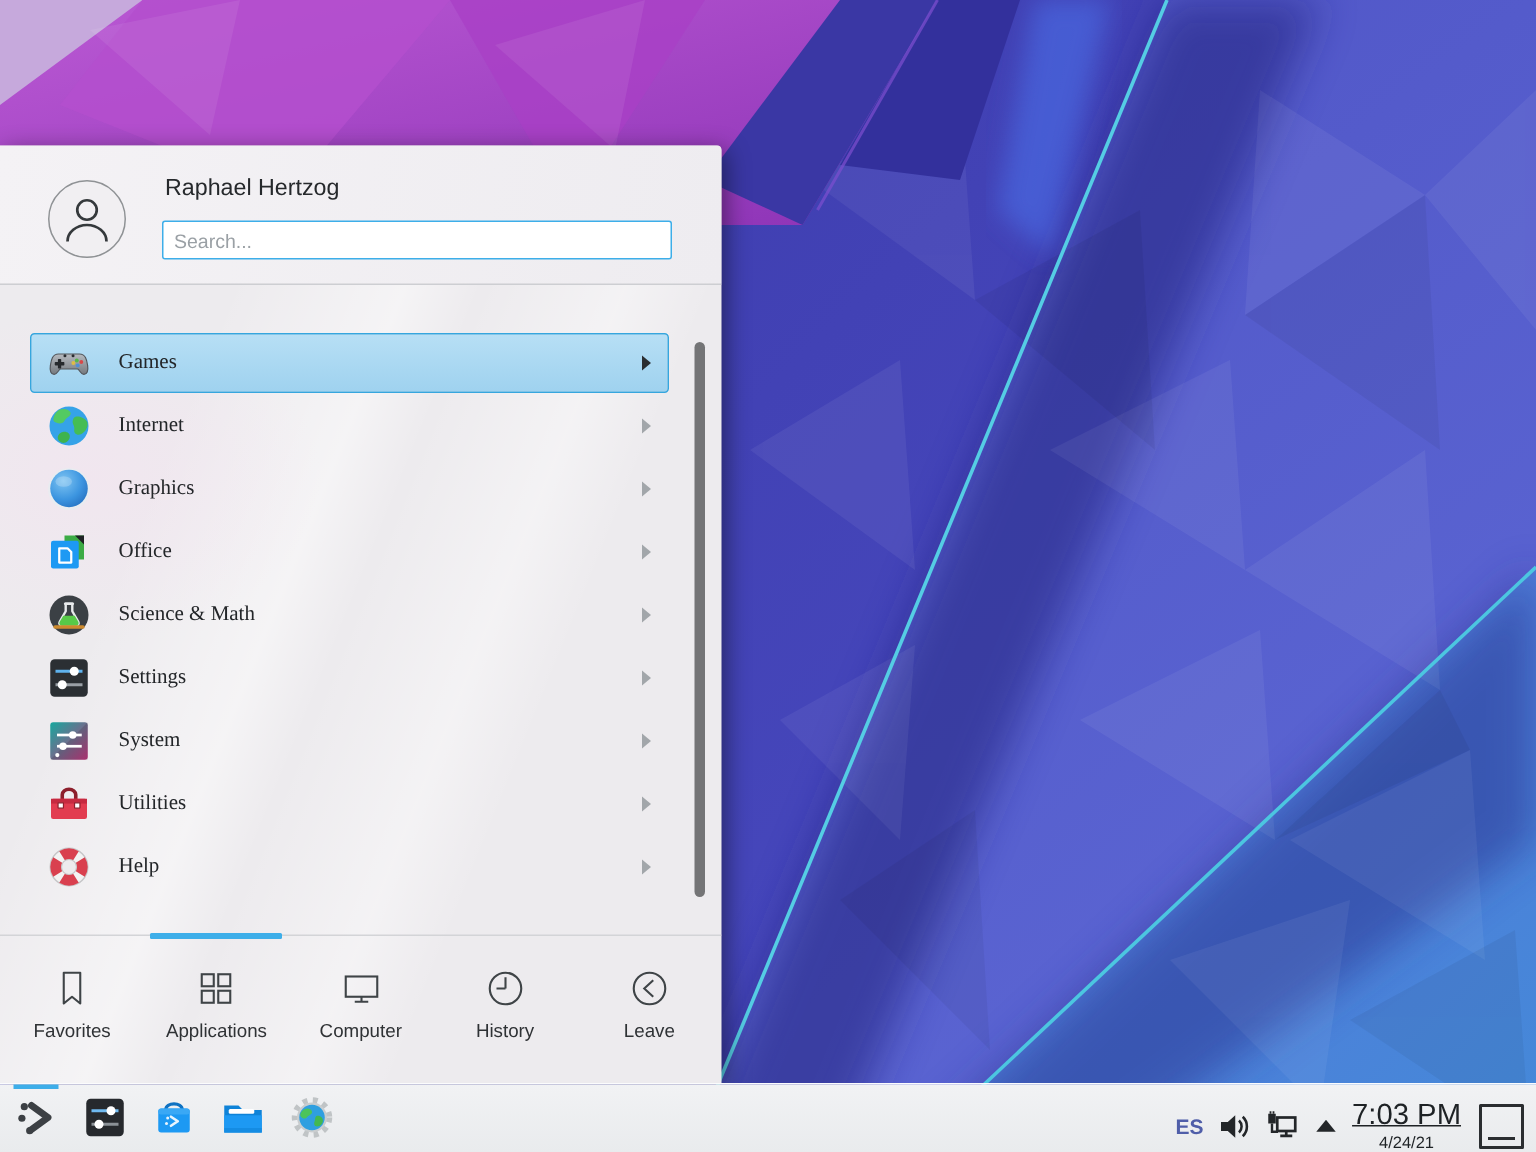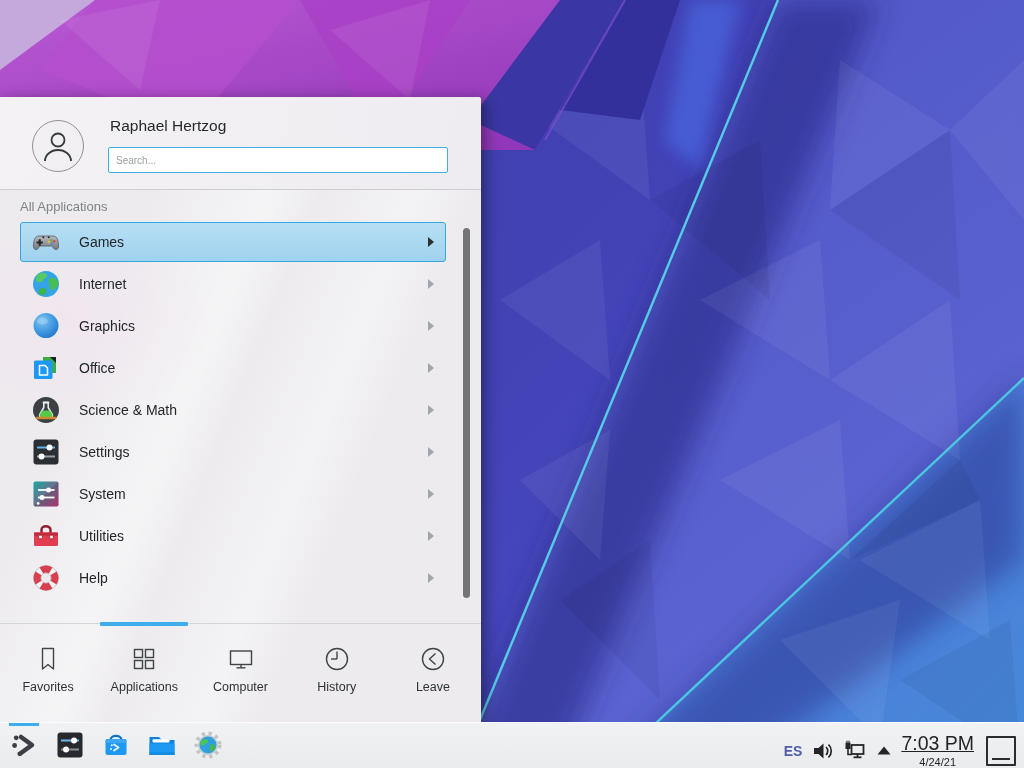--- a/index.html
+++ b/index.html
@@ -18,31 +18,31 @@
       radial-gradient(220px 160px at 60px 220px, rgba(244,226,240,.55), rgba(244,226,240,0) 70%),
       linear-gradient(112deg, rgba(255,255,255,0) 26%, rgba(255,255,255,.45) 42%, rgba(255,255,255,0) 49%,
                       rgba(255,255,255,.38) 62%, rgba(255,255,255,0) 70%);}
   .menu-header{position:absolute;left:0;top:0;right:0;height:93px;box-sizing:border-box;
     background:linear-gradient(100deg,#f4f2f5,#eeecf0);border-bottom:1px solid #cdced2;z-index:2;}
   .avatar{position:absolute;left:32px;top:23px;width:50px;height:50px;border:1px solid #8f9295;
     border-radius:50%;background:#f1eff2;}
   .user-name{position:absolute;left:110px;top:20px;font-size:15.5px;color:#26292c;}
   .search-input{position:absolute;left:108px;top:50px;width:324px;height:24px;
     border:1px solid #3daee9;border-radius:2px;background:#fff;outline:none;
-    font-family:inherit;font-size:10px;color:#232629;padding:0 7px;}
+    font-family:inherit;font-size:13px;color:#232629;padding:0 7px;}
   .search-input::placeholder{color:#9aa0a5;}
   .section-header{position:absolute;left:0;top:94px;height:31px;line-height:31px;
     padding-left:20px;font-size:13px;color:#7f8387;z-index:2;}
   #app-list{position:absolute;left:0;top:125px;width:481px;height:401px;overflow:hidden;z-index:2;}
   .menu-item{height:40px;margin:0 35px 0 20px;padding-left:9px;display:flex;align-items:center;
     border:1px solid transparent;border-radius:3px;box-sizing:border-box;margin-bottom:2px;}
   .menu-item.selected{background:linear-gradient(180deg,#b7dff5,#9fd2ef);border-color:#36a6de;}
   .item-icon{width:32px;height:32px;flex:0 0 32px;}
   .item-icon svg{display:block;}
-  .item-label{margin-left:17px;font-size:14px;color:#232629;}
+  .item-label{margin-left:17px;font-size:14px;color:#232629;font-family:Liberation Serif, serif;}
   .item-arrow{margin-left:auto;margin-right:11px;width:0;height:0;
     border-left:6px solid #a2a6aa;border-top:5px solid transparent;border-bottom:5px solid transparent;}
   .menu-item.selected .item-arrow{border-left-color:#2b2e31;}
   .scrollbar{position:absolute;right:11px;top:131px;width:7px;height:370px;border-radius:3.5px;
     background:#747476;z-index:3;}
   .tab-sep{position:absolute;left:0;right:0;top:526px;height:1px;background:#d3d4d7;z-index:2;}
   .tabbar{position:absolute;left:0;right:0;top:527px;bottom:0;display:flex;z-index:2;}
   .tab{flex:1;position:relative;display:flex;flex-direction:column;align-items:center;}
   .tab .tab-icon{margin-top:21px;width:28px;height:28px;}
   .tab .tab-label{margin-top:7px;font-size:12.5px;color:#2f3235;}
@@ -151,21 +151,20 @@
       <div class="avatar">
         <svg width="50" height="50" viewBox="0 0 50 50">
           <circle cx="25" cy="19" r="6.5" fill="none" stroke="#35393c" stroke-width="1.8"></circle>
           <path d="M12,40 a13,11 0 0 1 26,0" fill="none" stroke="#35393c" stroke-width="1.8"></path>
         </svg>
       </div>
       <div class="user-name">Raphael Hertzog</div>
       <input class="search-input" type="text" placeholder="Search..." style="">
     </div>
 
-    <div class="section-header">All Applications</div>
 
     <div id="app-list">
         <div class="menu-item selected">
           <span class="item-icon">
             <svg width="32" height="32" viewBox="0 0 32 32">
               <defs>
                 <linearGradient id="pad" x1="0" y1="0" x2="0" y2="1">
                   <stop offset="0" stop-color="#b6babf"></stop>
                   <stop offset="1" stop-color="#75797e"></stop>
                 </linearGradient>

